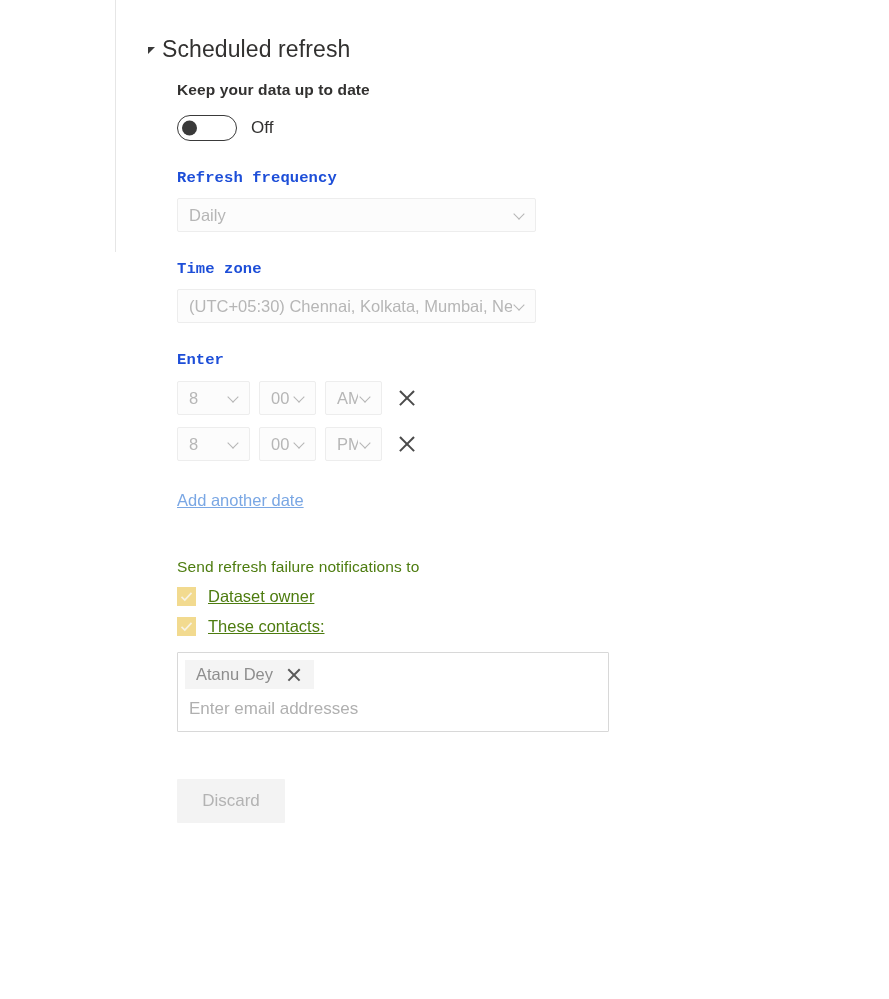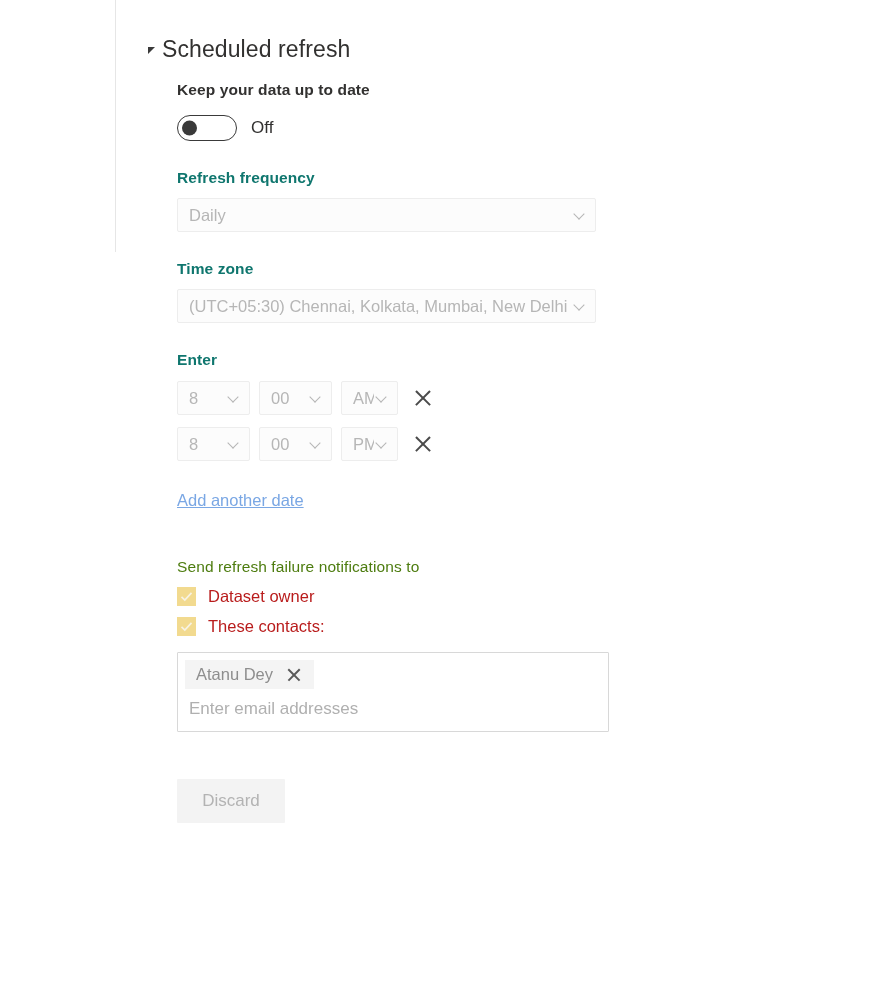--- a/index.html
+++ b/index.html
@@ -103,22 +103,23 @@
   }
   .toggle-state {
     font-size: 17px;
     color: #323130;
   }
 
   
   .form-label {
     font-size: 15.5px;
     font-weight: bold;
-    color: #0f766e;
+    color: #1d4ed8;
     letter-spacing: 0.1px;
+    font-family: Liberation Mono, monospace;
   }
   .group { margin-top: 28px; }
 
   
   .select {
     margin-top: 11px;
     height: 34px;
     border: 1px solid #ededed;
     background: #fcfcfc;
     border-radius: 2px;
@@ -150,32 +151,32 @@
     position: absolute;
     left: 1px;
     top: 1px;
     width: 7px;
     height: 7px;
     border-right: 1.8px solid #b6b6b6;
     border-bottom: 1.8px solid #b6b6b6;
     transform: rotate(45deg);
   }
 
-  .select-wide { width: 419px; }
+  .select-wide { width: 359px; }
 
   
   .time-row {
     display: flex;
     align-items: center;
     gap: 9px;
     margin-top: 12px;
   }
   .time-row .select { margin-top: 0; }
   .sel-hour   { width: 73px; }
-  .sel-minute { width: 73px; }
+  .sel-minute { width: 57px; }
   .sel-period { width: 57px; }
 
   .remove-x {
     width: 22px;
     height: 22px;
     position: relative;
     flex: none;
     margin-left: 5px;
     cursor: pointer;
   }
@@ -222,21 +223,22 @@
     background: #f2da8f;
     border: 1px solid #f2da8f;
     box-sizing: border-box;
     position: relative;
     flex: none;
     cursor: pointer;
   }
   .checkbox svg { display: block; }
   .check-label {
     font-size: 16.5px;
-    color: #b91c1c;
+    color: #4d7c0f;
+    text-decoration: underline;
   }
 
   
   .contacts-box {
     margin-top: 16px;
     width: 432px;
     border: 1px solid #d8d8d8;
     background: #ffffff;
     box-sizing: border-box;
     border-radius: 1px;

